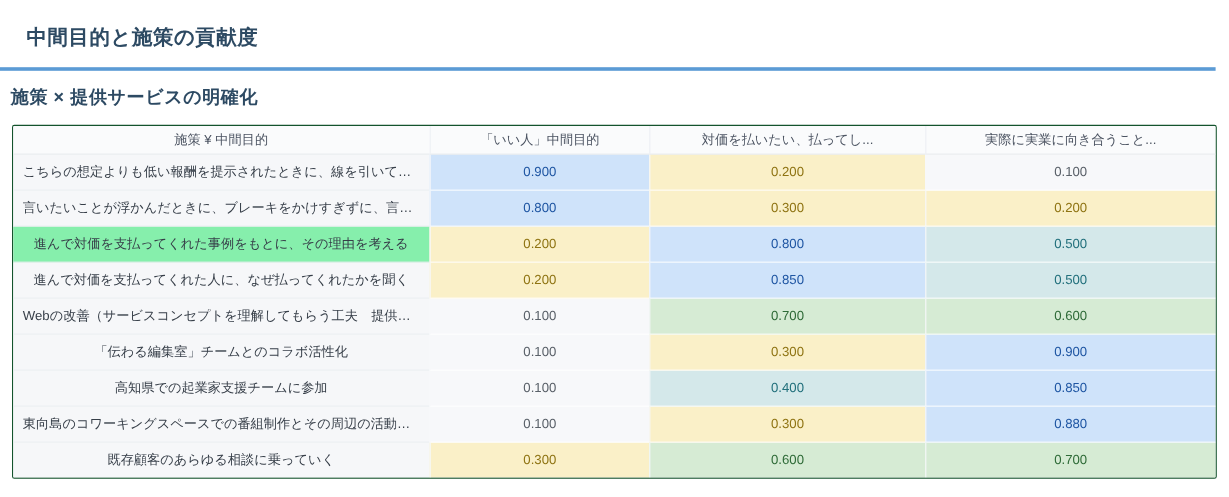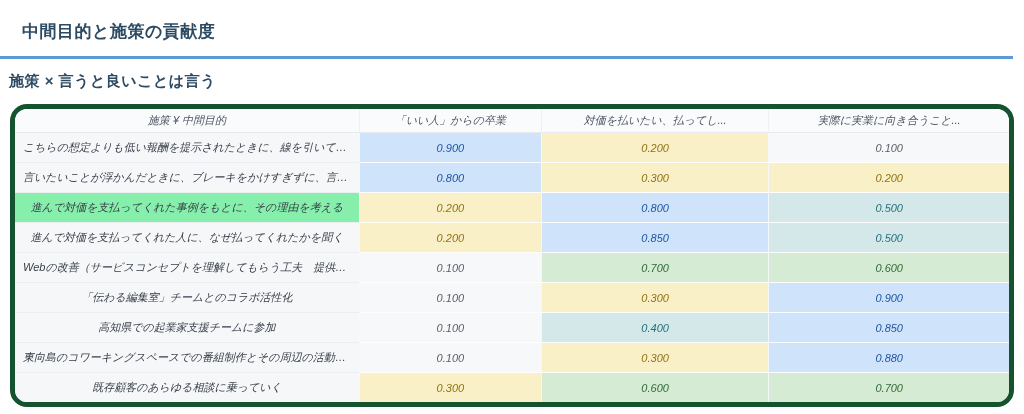--- a/index.html
+++ b/index.html
@@ -30,25 +30,24 @@
   }
   .section-subtitle {
     font-size: 15px;
     font-weight: bold;
     letter-spacing: 0.5px;
     margin: 0;
     padding: 13px 10px 0 9px;
   }
   .matrix-wrap {
     margin: 13px 10px 0 10px;
-    border: 5px solid #14532d;
-    border-radius: 17px;
+    border: 1px solid #14532d;
+    border-radius: 2px;
     overflow: hidden;
     background: #ffffff;
-    font-style: italic;
   }
   table.matrix {
     width: 100%;
     border-collapse: separate;
     border-spacing: 0;
     table-layout: fixed;
   }
   table.matrix th, table.matrix td {
     text-align: center;
     vertical-align: middle;
@@ -84,34 +83,34 @@
     border-bottom: none;
   }
 </style>
 </head>
 <body>
 
 <header class="page-header">
   <h1 class="page-title" style="color: rgb(45, 74, 99);">中間目的と施策の貢献度</h1>
 </header>
 <hr class="title-divider" style="background: rgb(91, 155, 213);">
-<h2 class="section-subtitle" style="color: rgb(45, 74, 99);">施策 × 言うと良いことは言う</h2>
+<h2 class="section-subtitle" style="color: rgb(45, 74, 99);">施策 × 提供サービスの明確化</h2>
 
 <div class="matrix-wrap">
   <table class="matrix">
     <colgroup>
       <col style="width:34.6%">
       <col style="width:18.3%">
       <col style="width:22.9%">
       <col style="width:24.2%">
     </colgroup>
     <thead>
       <tr>
         <th style="color: rgb(76, 84, 98);">施策 ¥ 中間目的</th>
-        <th style="color: rgb(76, 84, 98);">「いい人」からの卒業</th>
+        <th style="color: rgb(76, 84, 98);">「いい人」中間目的</th>
         <th style="color: rgb(76, 84, 98);">対価を払いたい、払ってし...</th>
         <th style="color: rgb(76, 84, 98);">実際に実業に向き合うこと...</th>
       </tr>
     </thead>
     <tbody>
   <tr>
     <th class="row-label" style="background: rgb(246, 247, 249); color: rgb(54, 62, 72);">こちらの想定よりも低い報酬を提示されたときに、線を引いて必要な契約条件を提示する</th>
     <td class="value-cell" style="background-color: rgb(207, 227, 250); color: rgb(31, 86, 163);">0.900</td>
     <td class="value-cell" style="background-color: rgb(250, 240, 200); color: rgb(143, 116, 19);">0.200</td>
     <td class="value-cell" style="background-color: rgb(247, 248, 250); color: rgb(90, 97, 105);">0.100</td>

